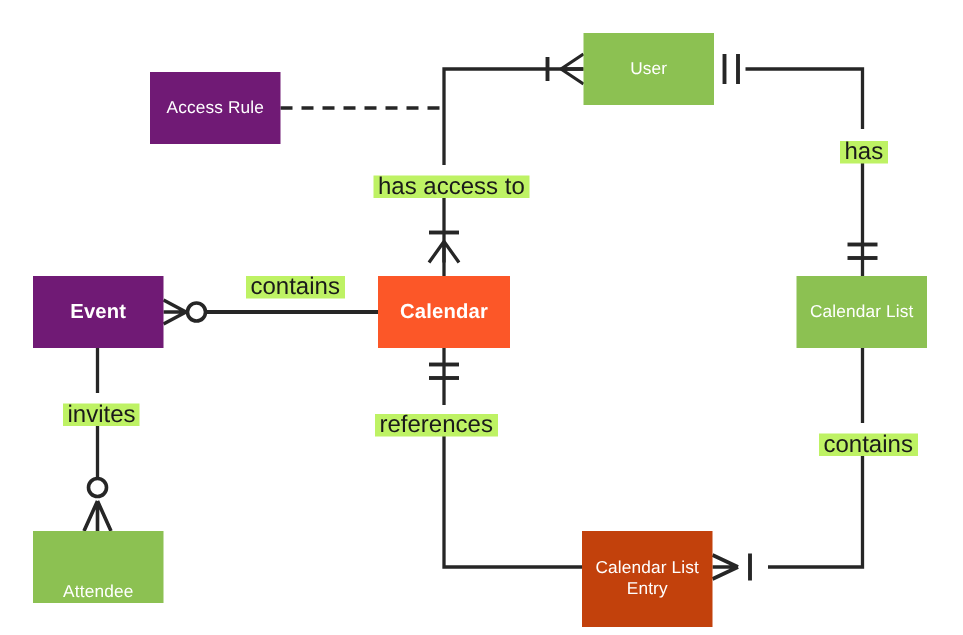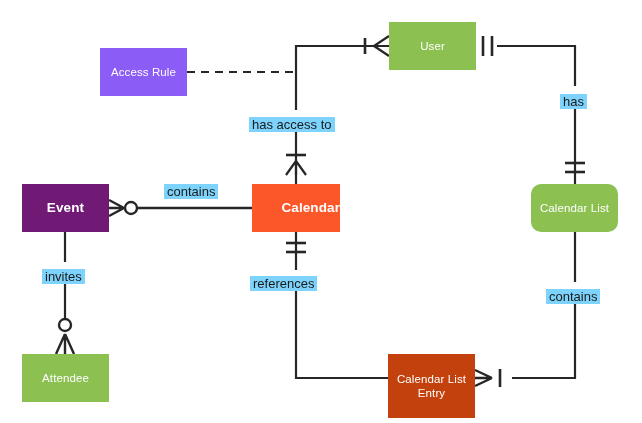--- a/index.html
+++ b/index.html
@@ -37,24 +37,24 @@
     box-sizing: border-box;
     z-index: 3;
   }
   .entity-box.accent {
     font-size: 13.5px;
     font-weight: bold;
   }
   .edge-label {
     position: absolute;
     color: #1a1a1a;
-    font-size: 13px;
+    font-size: 16px;
     line-height: 15px;
     white-space: nowrap;
-    background: #7dd3fc;
+    background: #bef264;
     padding: 0 3px;
     z-index: 4;
   }
 </style>
 </head>
 <body>
 
 <div id="canvas">
 
   <svg id="er-svg" viewBox="0 0 642 423" xmlns="http://www.w3.org/2000/svg">
@@ -116,41 +116,41 @@
       <path d="M 575 300 L 575 378 L 512 378"></path>
 
       <g>
         <path d="M 475 370 L 492 378 M 475 386 L 492 378 M 475 378 L 492 378" stroke-width="2.4"></path>
         <path d="M 500 369 L 500 387" stroke-width="2.6"></path>
       </g>
 
     </g>
   </svg>
 
-  <div class="entity-box" style="left:100px; top:48px; width:87px; height:48px; background:#8b5cf6;">
+  <div class="entity-box" style="left:100px; top:48px; width:87px; height:48px; background:#701a75;">
     <span>Access Rule</span>
   </div>
 
   <div class="entity-box" style="left:389px; top:22px; width:87px; height:48px; background:#8cc152;align-items:center;">
     <span>User</span>
   </div>
 
   <div class="entity-box accent" style="left:22px; top:184px; width:87px; height:48px; background:#701a75;">
     <span>Event</span>
   </div>
 
-  <div class="entity-box accent" style="left:252px; top:184px; width:88px; height:48px; background:#fc5728;justify-content:flex-end;">
+  <div class="entity-box accent" style="left:252px; top:184px; width:88px; height:48px; background:#fc5728;">
     <span>Calendar</span>
   </div>
 
-  <div class="entity-box" style="left:531px; top:184px; width:87px; height:48px; background:#8cc152;border-radius:10px;">
+  <div class="entity-box" style="left:531px; top:184px; width:87px; height:48px; background:#8cc152;">
     <span>Calendar List</span>
   </div>
 
-  <div class="entity-box" style="left:22px; top:354px; width:87px; height:48px; background:#8cc152;">
+  <div class="entity-box" style="left:22px; top:354px; width:87px; height:48px; background:#8cc152;align-items:flex-end;">
     <span>Attendee</span>
   </div>
 
   <div class="entity-box" style="left:388px; top:354px; width:87px; height:64px; background:#c2410c;">
     <span>Calendar List Entry</span>
   </div>
 
   <div class="edge-label" style="left:249px; top:117px;">
     <span>has access to</span>
   </div>

